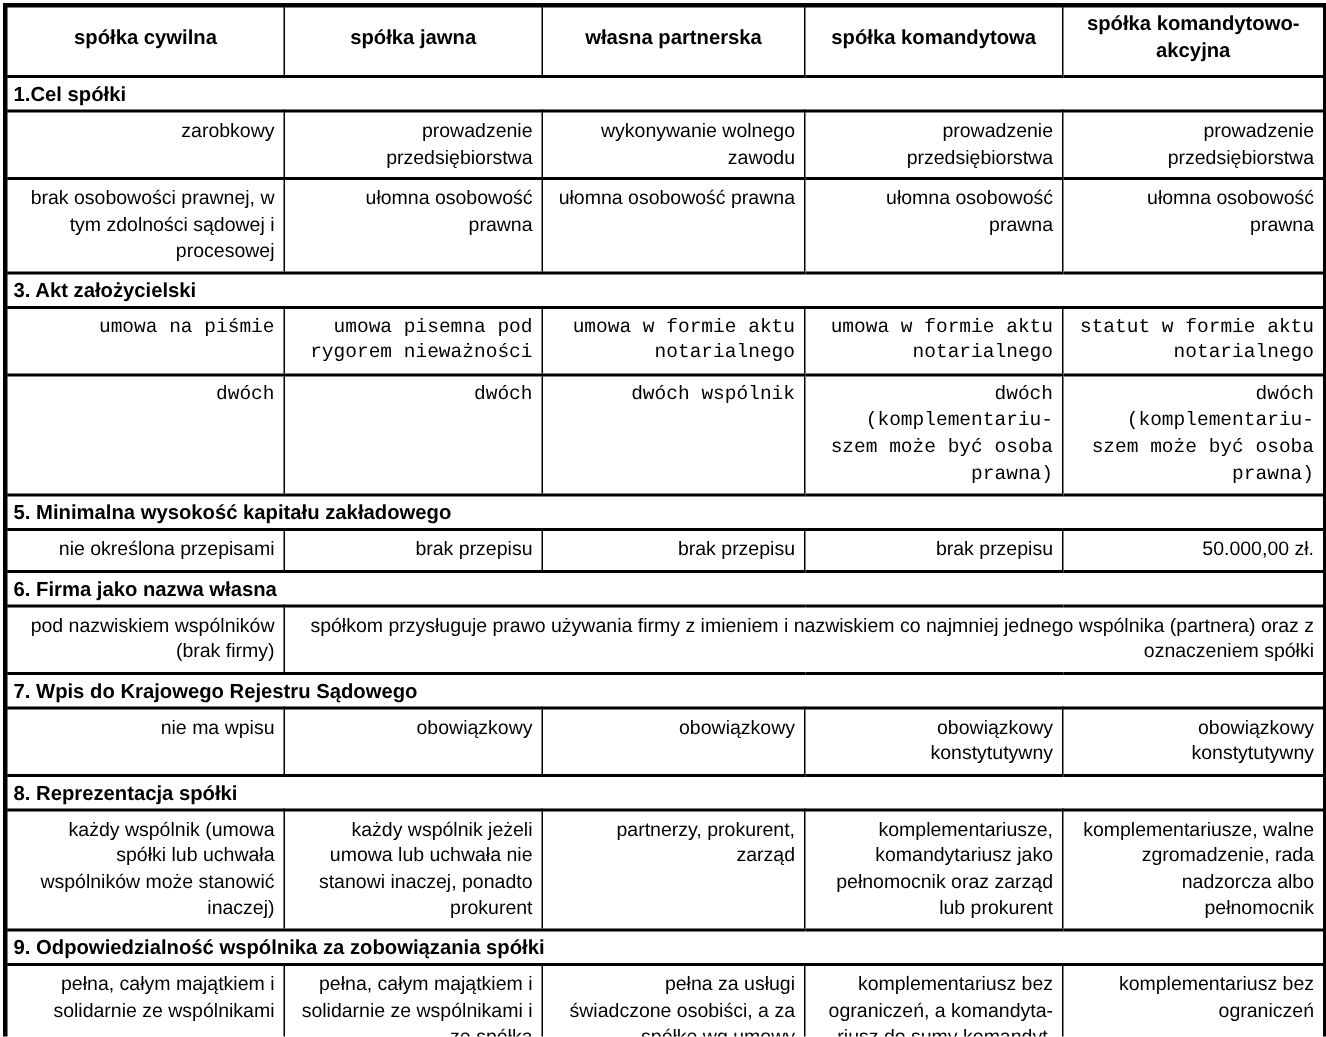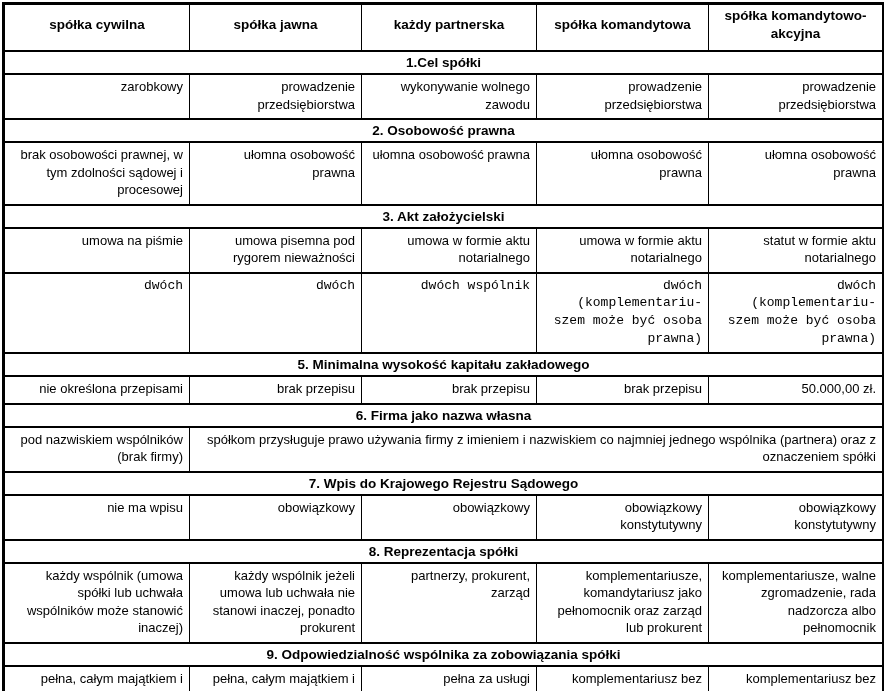--- a/index.html
+++ b/index.html
@@ -34,39 +34,38 @@
     font-weight: 700;
     text-align: center;
     vertical-align: middle;
     padding: 2px 6px 8px 6px;
     white-space: pre-line;
     line-height: 1.3;
   }
   .cmp td.section {
     font-size: 13.5px;
     font-weight: 700;
-    text-align: center;
     vertical-align: middle;
     padding: 3px 4px;
     white-space: pre-line;
   }
   .cmp td.cell {
     font-size: 13px;
     font-weight: 400;
     text-align: right;
     vertical-align: top;
     padding: 3px 6px 5px 6px;
     white-space: pre-line;
     line-height: 1.35;
   }
   tr.hdr   { height: 40px; }
   tr.sect  { height: 22px; }
   tr.r1    { height: 38px; }
   tr.r2    { height: 58px; }
-  tr.r3    { height: 38px; }
+  tr.r3    { height: 38px; font-family: Liberation Mono, monospace; }
   tr.r4    { height: 54px; font-family: Liberation Mono, monospace; }
   tr.r5    { height: 22px; }
   tr.r6    { height: 38px; }
   tr.r7    { height: 36px; }
   tr.r8    { height: 74px; }
   tr.r9    { height: 48px; }
 </style>
 </head>
 <body>
 
@@ -76,21 +75,21 @@
       <col style="width:186px">
       <col style="width:172px">
       <col style="width:175px">
       <col style="width:172px">
       <col style="width:175px">
     </colgroup>
     <thead>
       <tr class="hdr">
         <th>spółka cywilna</th>
         <th>spółka jawna</th>
-        <th>każdy partnerska</th>
+        <th>własna partnerska</th>
         <th>spółka komandytowa</th>
         <th>spółka komandytowo-
 akcyjna</th>
       </tr>
     </thead>
     <tbody>
 
       <tr class="sect">
         <td class="section" colspan="5">1.Cel spółki</td>
       </tr>
@@ -99,23 +98,20 @@
         <td class="cell">prowadzenie
 przedsiębiorstwa</td>
         <td class="cell">wykonywanie wolnego
 zawodu</td>
         <td class="cell">prowadzenie
 przedsiębiorstwa</td>
         <td class="cell">prowadzenie
 przedsiębiorstwa</td>
       </tr>
 
-      <tr class="sect">
-        <td class="section" colspan="5">2. Osobowość prawna</td>
-      </tr>
       <tr class="r2">
         <td class="cell">brak osobowości prawnej, w
 tym zdolności sądowej i
 procesowej</td>
         <td class="cell">ułomna osobowość
 prawna</td>
         <td class="cell">ułomna osobowość prawna</td>
         <td class="cell">ułomna osobowość
 prawna</td>
         <td class="cell">ułomna osobowość

